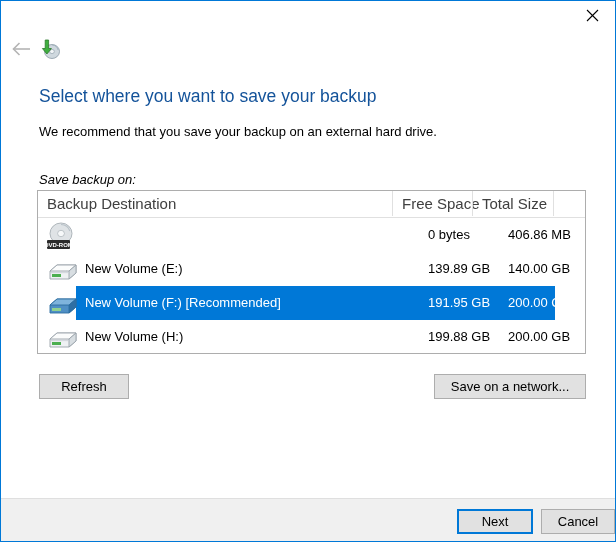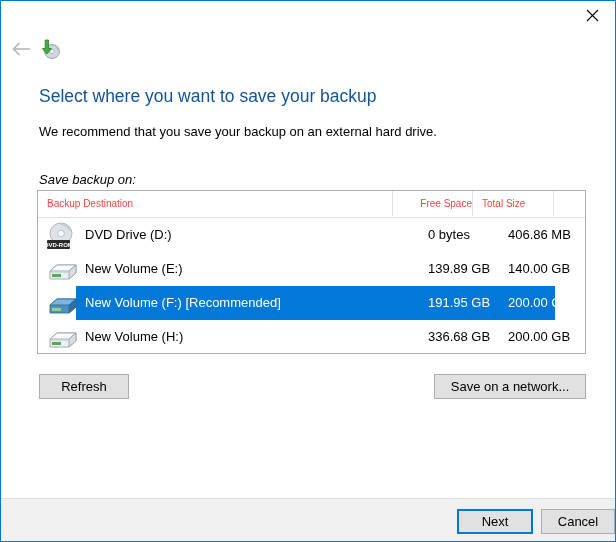--- a/index.html
+++ b/index.html
@@ -115,22 +115,22 @@
     position: relative;
     height: 26px;
     background: #ffffff;
     border-bottom: 1px solid #e0e0e0;
   }
   .col-head {
     position: absolute;
     top: 0;
     height: 25px;
     line-height: 25px;
-    font-size: 10px;
-    color: #ef4444;
+    font-size: 15px;
+    color: #404040;
     padding-left: 9px;
     box-sizing: border-box;
     white-space: nowrap;
   }
   .col-head.sep { border-left: 1px solid #e0e0e0; }
   .ch-dest  { left: 0px;   width: 354px; }
   .ch-free  { left: 354px; width: 80px; text-align: right;  }
   .ch-total { left: 434px; width: 81px;  }
   .ch-pad   { left: 515px; width: 32px;  }
 
@@ -263,21 +263,20 @@
       <div class="row">
         <div class="row-icon">
           <svg width="34" height="30" viewBox="0 0 34 30">
             <ellipse cx="15" cy="12.5" rx="11" ry="10.5" fill="#dfe3e6" stroke="#a8b0b6" stroke-width="0.9"></ellipse>
             <ellipse cx="15" cy="12.5" rx="3.4" ry="3.2" fill="#f7f9fa" stroke="#a8b0b6" stroke-width="0.7"></ellipse>
             <path d="M15 3.5 A9.6 9.2 0 0 1 23.8 10" fill="none" stroke="#b9c2c8" stroke-width="1.1"></path>
             <rect x="1" y="19" width="23" height="9" rx="1" fill="#2b2b2b"></rect>
             <text x="12.5" y="25.8" font-family="Liberation Sans, sans-serif" font-size="6" fill="#ffffff" text-anchor="middle" font-weight="bold">DVD-ROM</text>
           </svg>
         </div>
-        <div class="cell c-name">DVD Drive (D:)</div>
         <div class="cell c-free">0 bytes</div>
         <div class="cell c-total">406.86 MB</div>
       </div>
 
       <div class="row">
         <div class="row-icon">
           <svg width="34" height="30" viewBox="0 0 34 30">
             <polygon points="4,16 11,10 30,10 30,18 23,24 4,24" fill="#eef1f3" stroke="#9aa3aa" stroke-width="0.9" stroke-linejoin="round"></polygon>
             <polygon points="4,16 11,10 30,10 23,16" fill="#fbfcfc" stroke="#9aa3aa" stroke-width="0.9" stroke-linejoin="round"></polygon>
             <polygon points="23,16 30,10 30,18 23,24" fill="#d8dee2" stroke="#9aa3aa" stroke-width="0.9" stroke-linejoin="round"></polygon>
@@ -309,21 +308,21 @@
         <div class="row-icon">
           <svg width="34" height="30" viewBox="0 0 34 30">
             <polygon points="4,16 11,10 30,10 30,18 23,24 4,24" fill="#eef1f3" stroke="#9aa3aa" stroke-width="0.9" stroke-linejoin="round"></polygon>
             <polygon points="4,16 11,10 30,10 23,16" fill="#fbfcfc" stroke="#9aa3aa" stroke-width="0.9" stroke-linejoin="round"></polygon>
             <polygon points="23,16 30,10 30,18 23,24" fill="#d8dee2" stroke="#9aa3aa" stroke-width="0.9" stroke-linejoin="round"></polygon>
             <rect x="6" y="19" width="9" height="3" fill="#4caf50"></rect>
             <line x1="5" y1="17.6" x2="22" y2="17.6" stroke="#c4ccd1" stroke-width="0.7"></line>
           </svg>
         </div>
         <div class="cell c-name">New Volume (H:)</div>
-        <div class="cell c-free">336.68 GB</div>
+        <div class="cell c-free">199.88 GB</div>
         <div class="cell c-total">200.00 GB</div>
       </div>
 
     </div>
 
     <button class="btn btn-refresh">Refresh</button>
     <button class="btn btn-network">Save on a network...</button>
   </div>
 
   <div class="footer">

